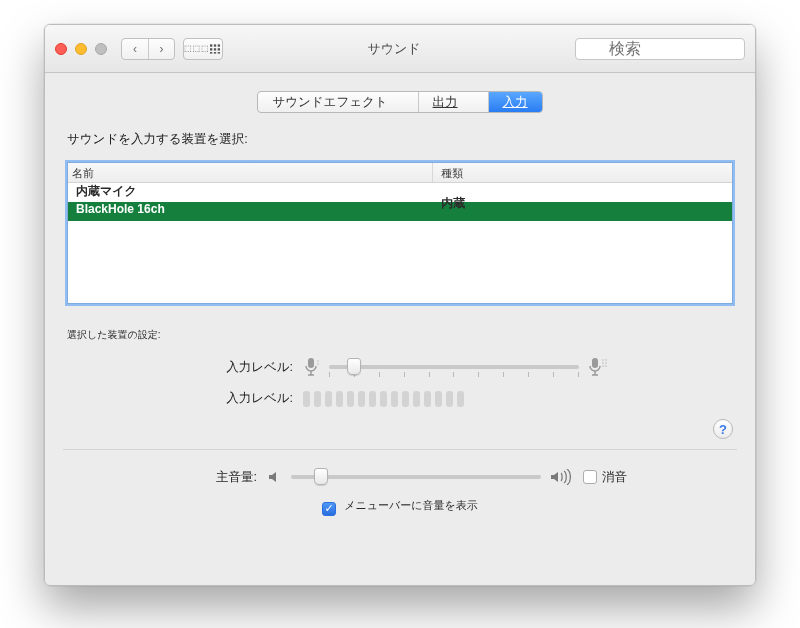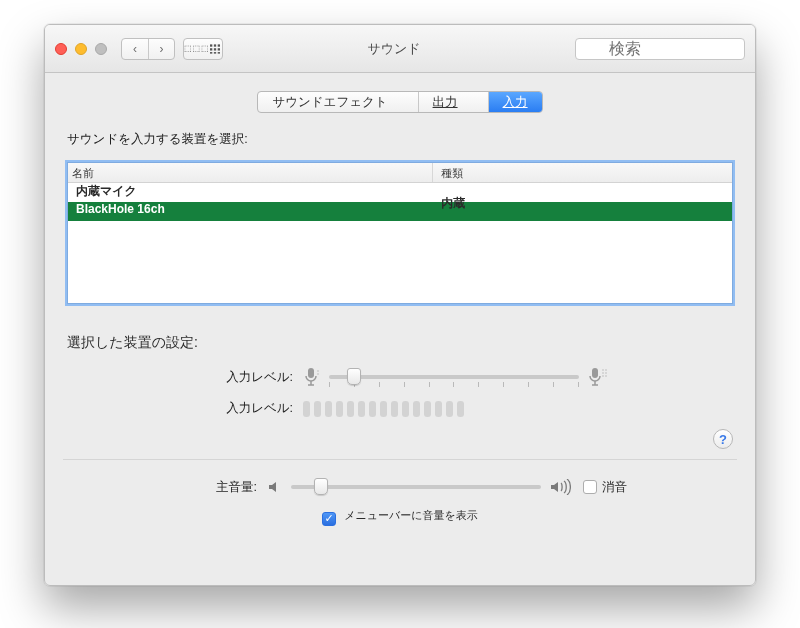--- a/index.html
+++ b/index.html
@@ -96,21 +96,21 @@
     display:flex;height:20px;background:linear-gradient(#f8f8f8,#ededed);
     border-bottom:1px solid #d3d3d3;font-size:11px;color:#373737;
   }
   .col-name{width:55%;padding:3px 4px;border-right:1px solid #d7d7d7;}
   .col-kind{flex:1;padding:3px 8px;}
   .row{display:flex;height:19px;font-size:12px;align-items:flex-start;font-weight:bold;}
   .row .c1{width:55%;padding:0 8px;}
   .row .c2{flex:1;padding:12px 8px;}
   .row.selected{background:#15803d;color:#fff;}
 
-  .settings-label{margin-top:30px;font-size:14px;}
+  .settings-label{margin-top:24px;font-size:10px;}
 
   .ctrl-rows{margin-top:14px;}
   .ctrl-row{
     display:flex;align-items:center;margin-bottom:12px;
   }
   .ctrl-row .lbl{
     width:236px;text-align:right;padding-right:10px;font-size:12.5px;color:#222;
   }
 
   

